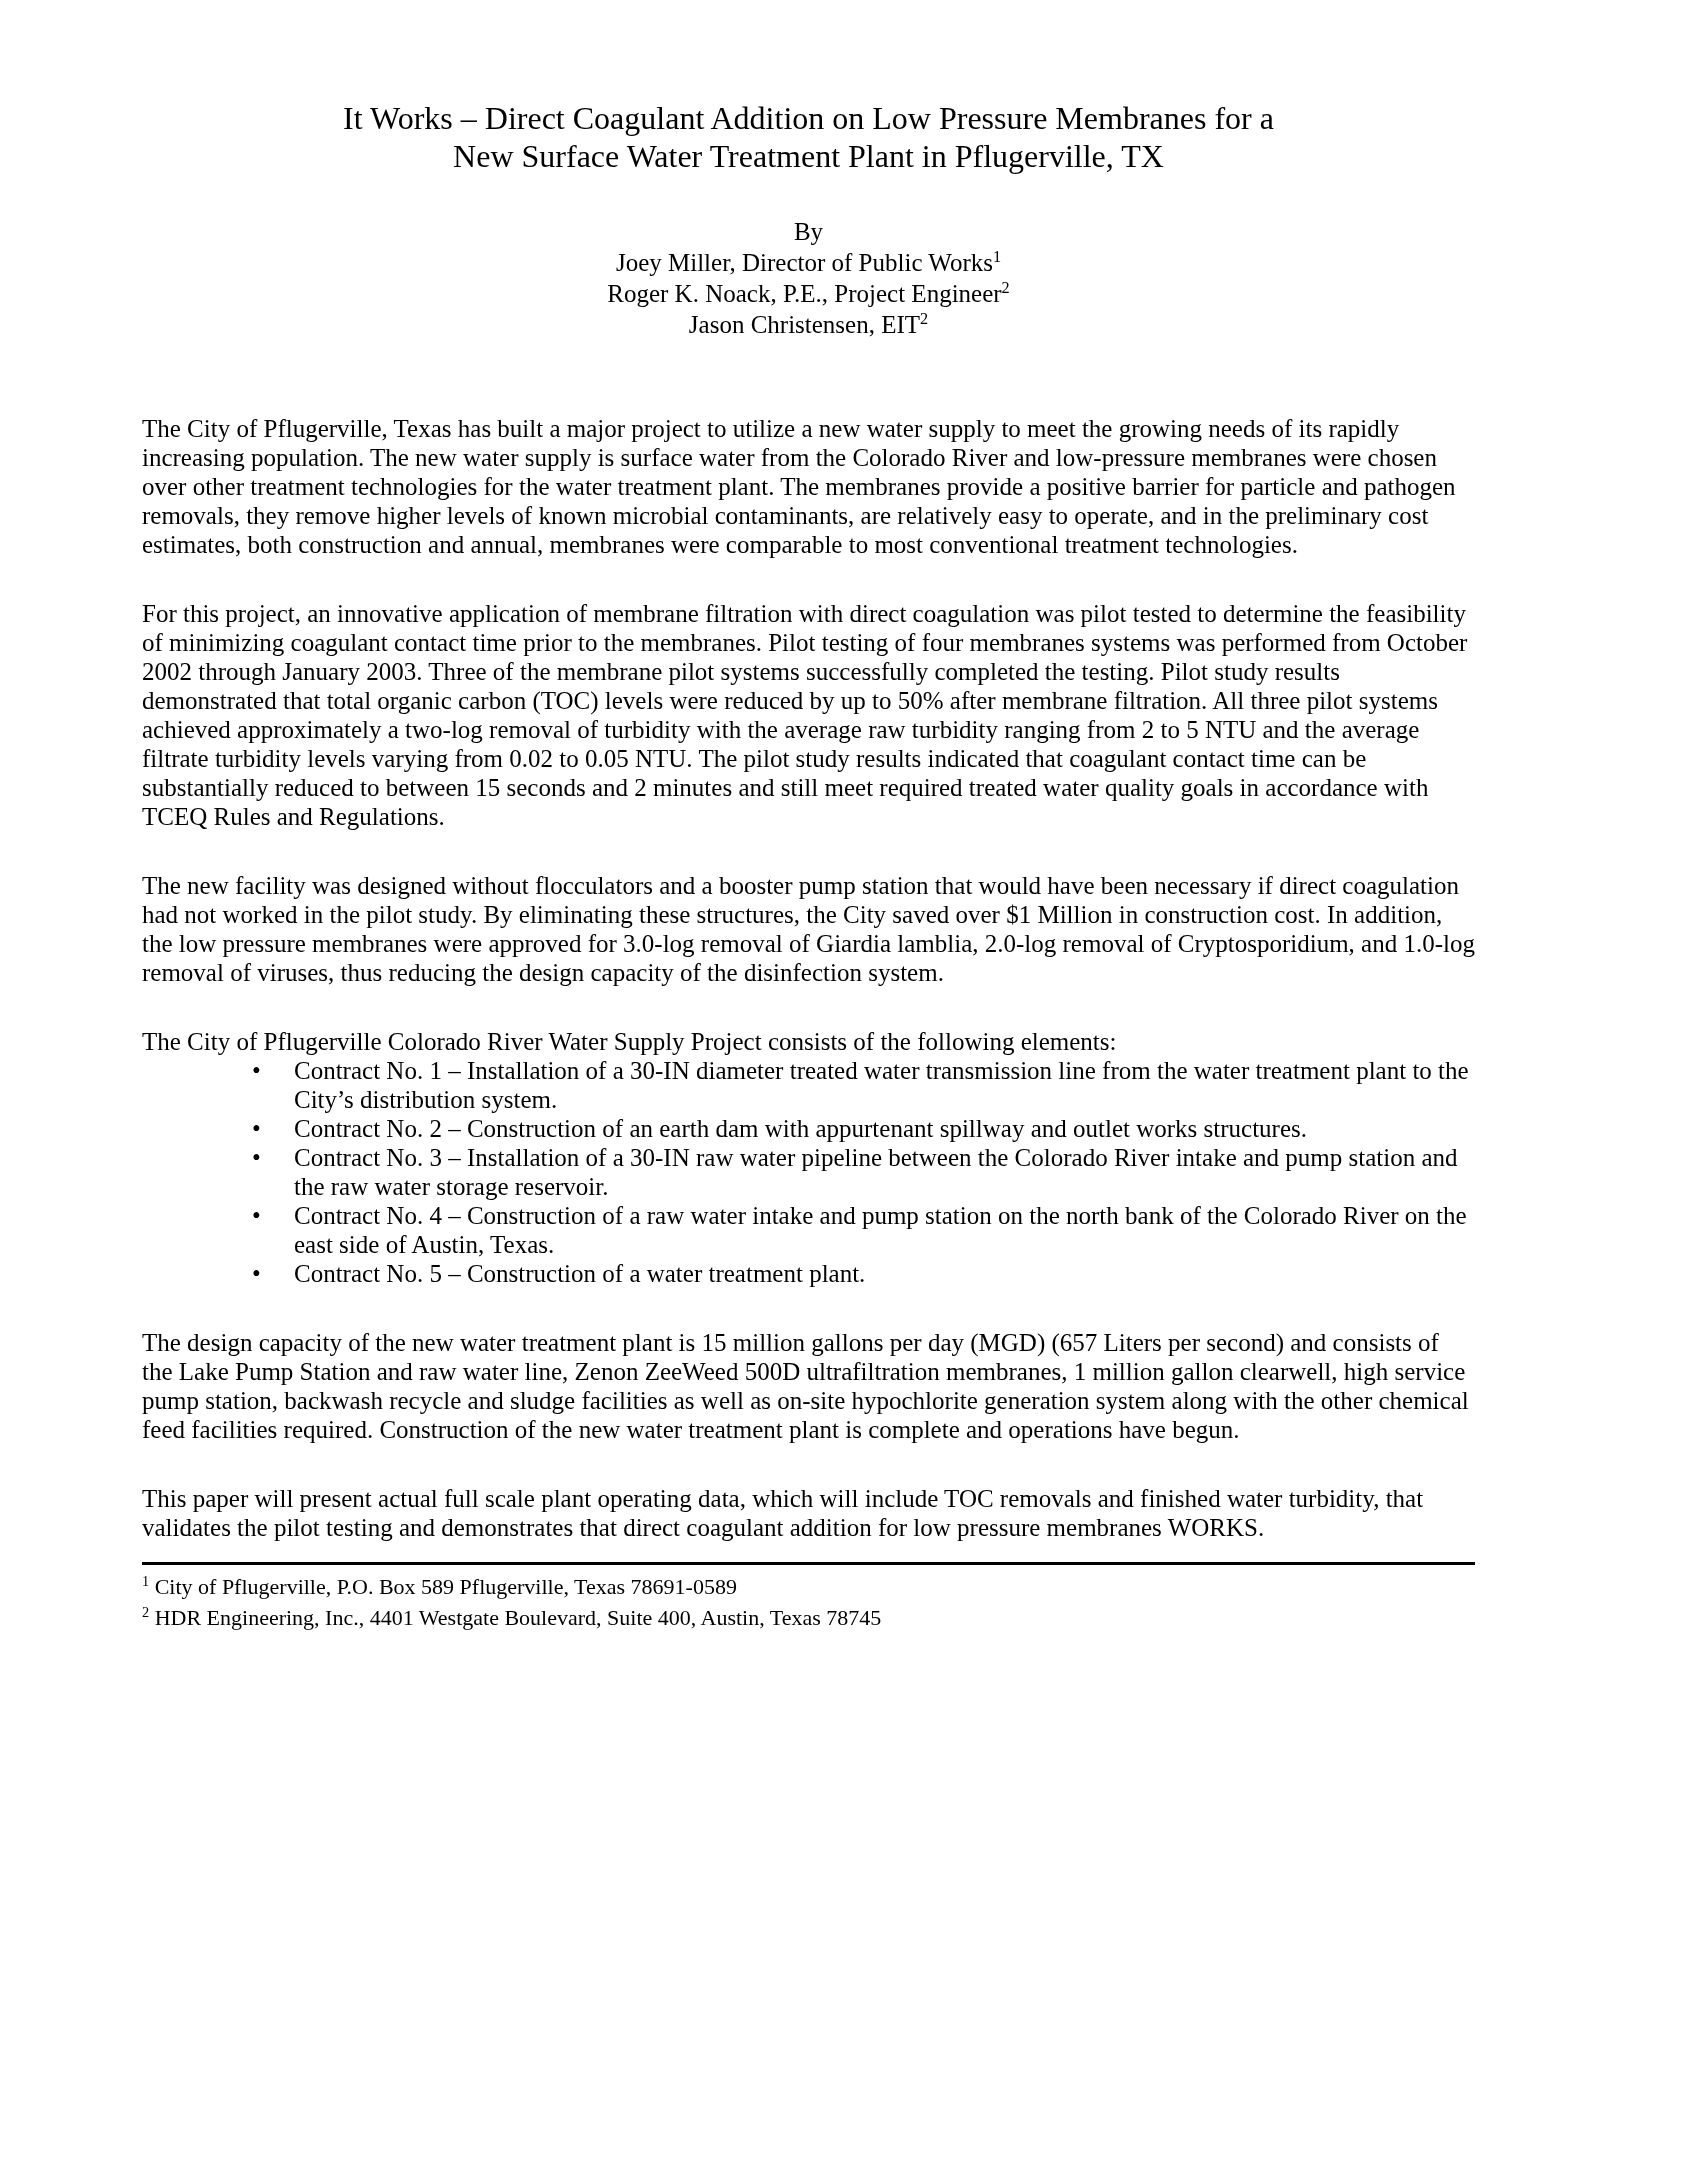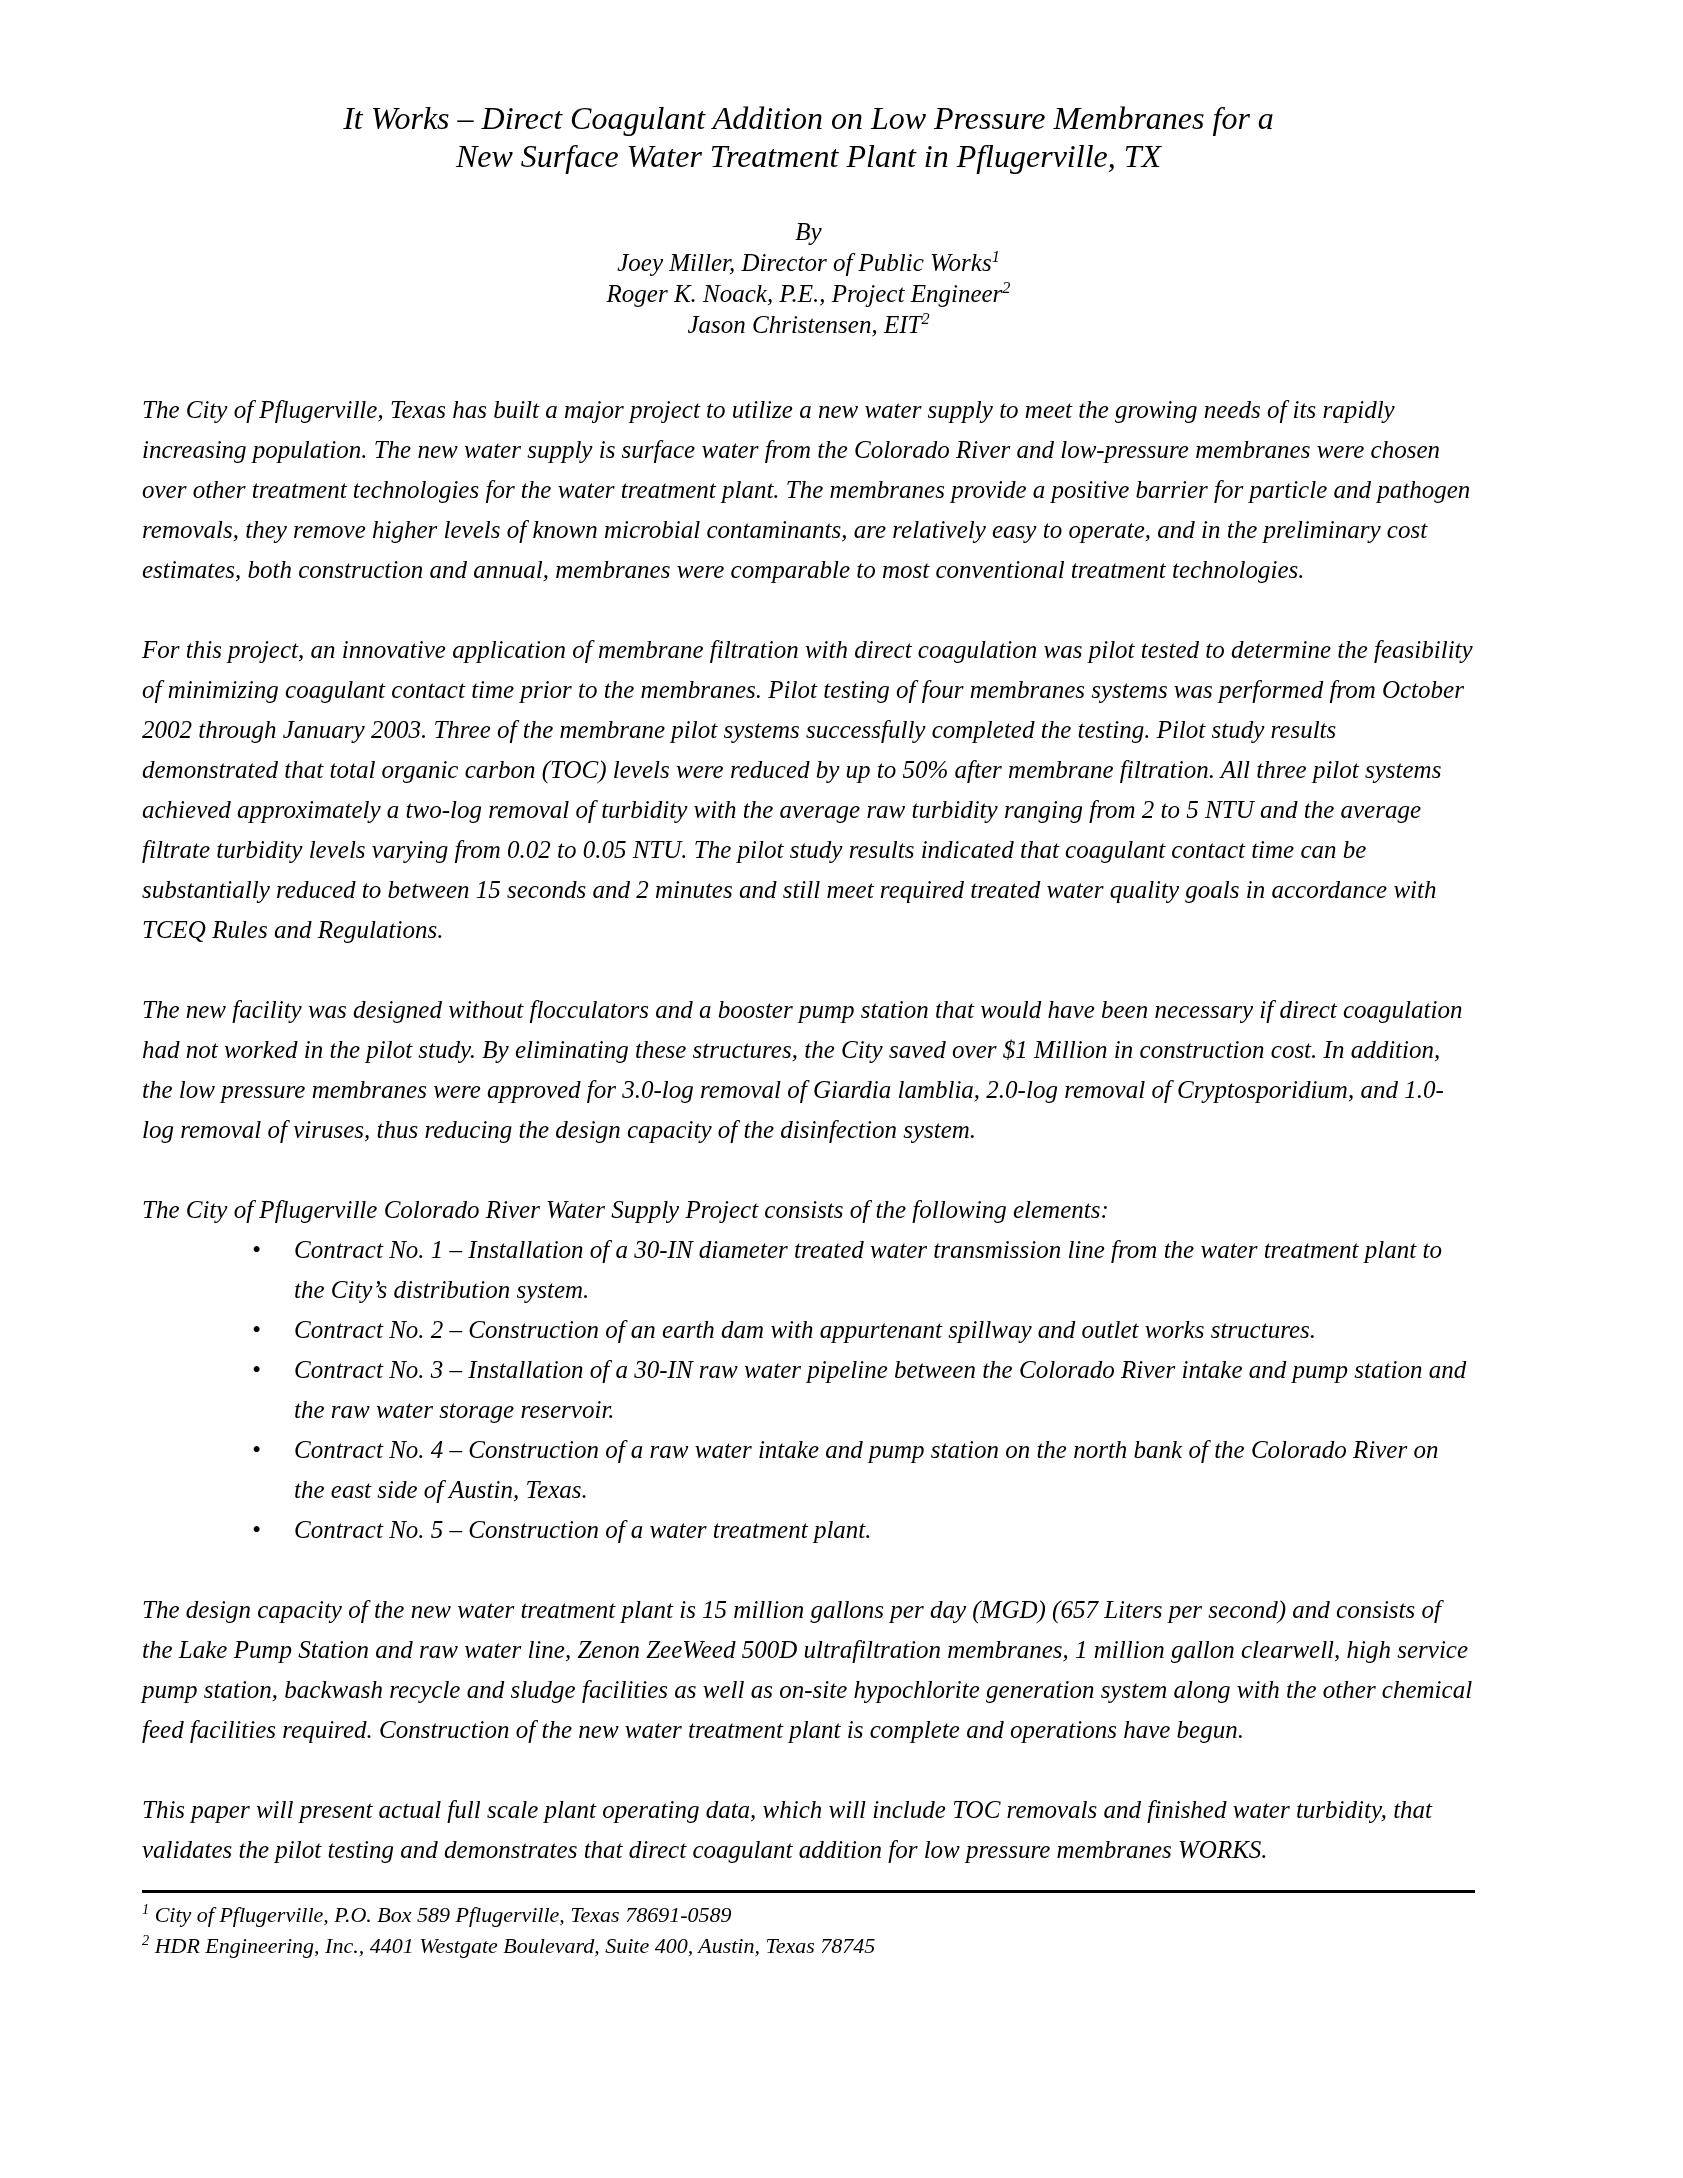--- a/index.html
+++ b/index.html
@@ -12,21 +12,20 @@
     height: 2178px;
     overflow: hidden;
     color: #000000;
     font-family: "Liberation Serif", "DejaVu Serif", serif;
   }
   .page {
     box-sizing: border-box;
     width: 1683px;
     height: 2178px;
     padding: 99px 208px 16px 142px;
-    font-style: italic;
   }
   .title {
     text-align: center;
     font-size: 32px;
     line-height: 38px;
     font-weight: normal;
     margin: 0;
   }
   .byline {
     margin-top: 41px;
@@ -39,23 +38,23 @@
     list-style: none;
     margin: 0;
     padding: 0;
   }
   sup {
     font-size: 0.65em;
     line-height: 0;
     vertical-align: super;
   }
   .body-copy {
-    margin-top: 50px;
+    margin-top: 74px;
     font-size: 25px;
-    line-height: 40px;
+    line-height: 29px;
   }
   .body-copy p {
     margin: 40px 0 0 0;
   }
   .body-copy p.first {
     margin-top: 0;
   }
   .body-copy p.list-intro {
     margin-bottom: 0;
   }

